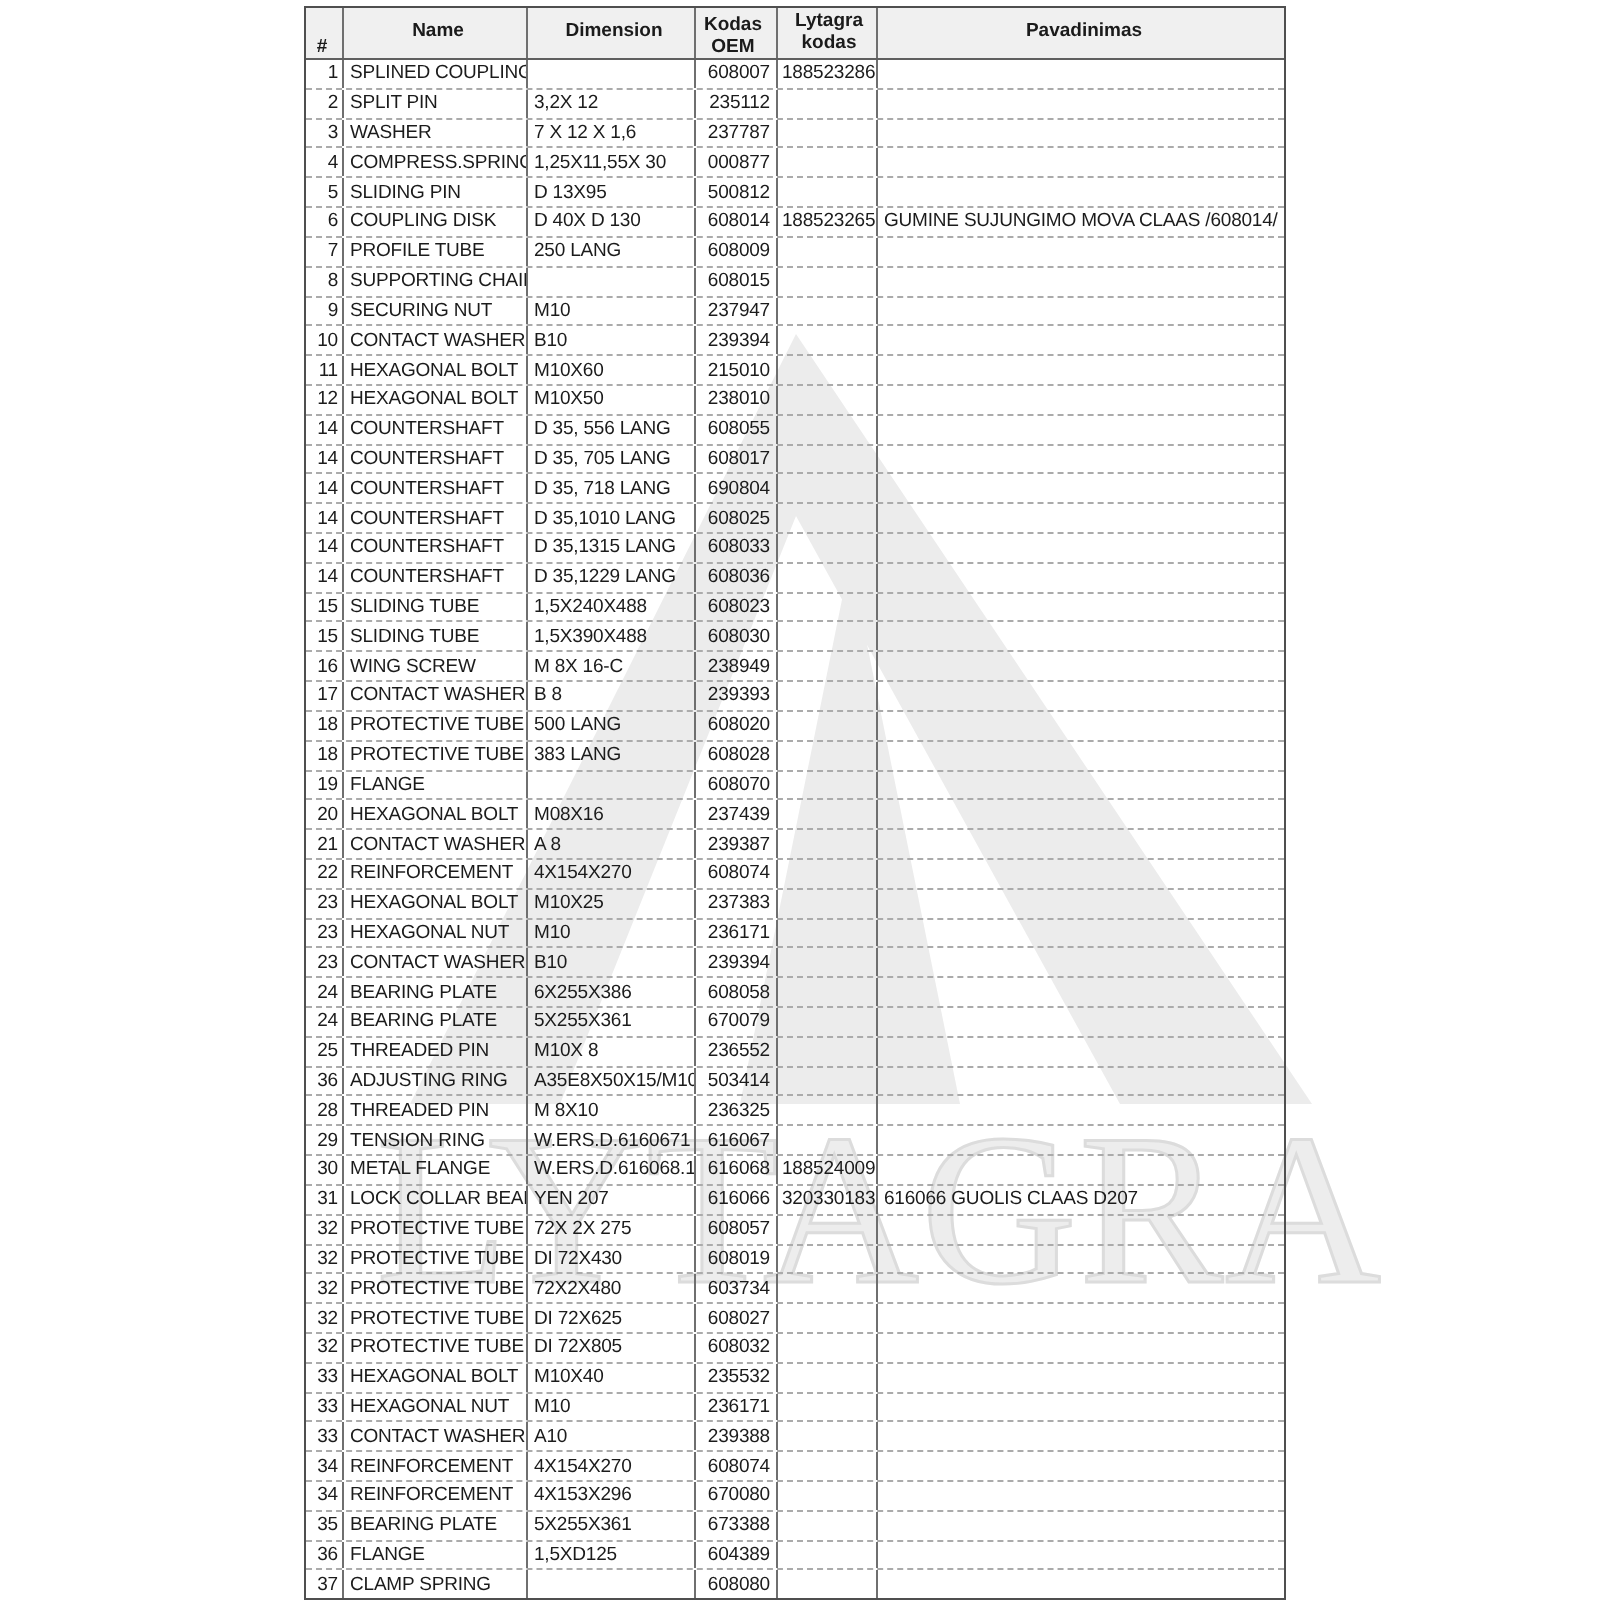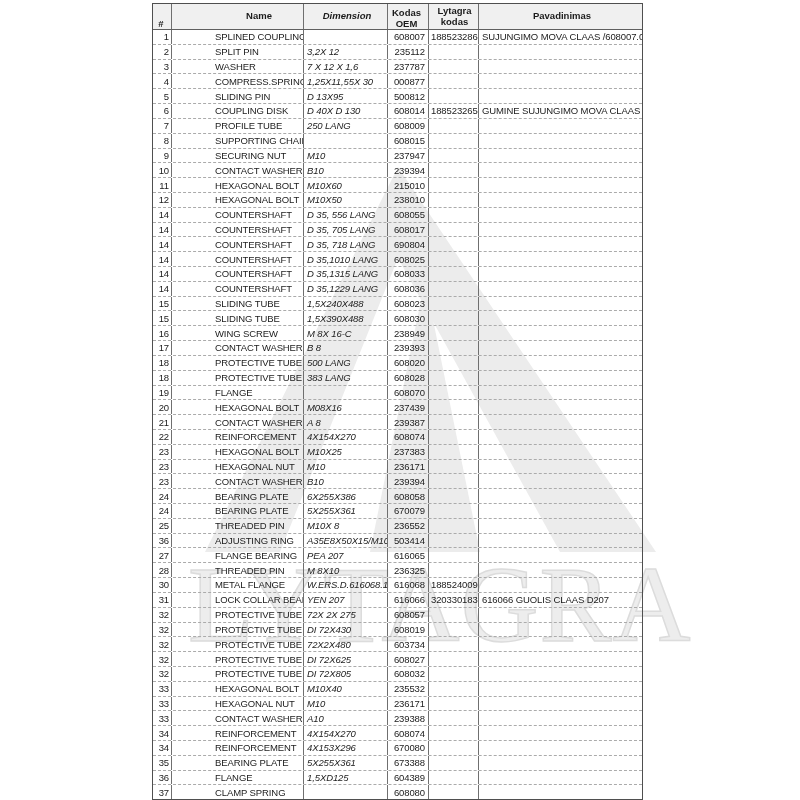--- a/index.html
+++ b/index.html
@@ -28,22 +28,22 @@
   #rows{display:flex;flex-direction:column;flex:1 1 auto;}
   .row{display:flex;flex:1 1 0;border-bottom:1px dashed #ababab;box-sizing:border-box;}
   .row:last-child{border-bottom:none;}
   .cell{
     display:flex;align-items:center;white-space:nowrap;overflow:hidden;
     border-right:1px solid #6f6f6f;box-sizing:border-box;
     background:transparent;letter-spacing:-0.1px;
   }
   
   .c0{flex:0 0 19px;justify-content:flex-end;padding-right:2px;}
-  .c1{flex:0 0 92px;padding-left:3px;margin-left:40px;}
-  .c2{flex:0 0 84px;padding-left:3px;font-style:italic;}
+  .c1{flex:0 0 92px;padding-left:3px;}
+  .c2{flex:0 0 84px;padding-left:3px;}
   .c3{flex:0 0 41px;justify-content:flex-end;padding-right:3px;}
   .c4{flex:0 0 50px;padding-left:2px;}
   .c5{flex:1 1 auto;padding-left:3px;border-right:none;}
 </style>
 </head>
 <body>
 
 <div id="stage">
 
   <svg id="watermark" width="800" height="800" viewBox="0 0 800 800" aria-hidden="true">
@@ -66,21 +66,20 @@
 kodas</div>
       <div class="hcell c5">Pavadinimas</div>
     </div>
     <div id="rows">
         <div class="row">
           <div class="cell c0">1</div>
           <div class="cell c1">SPLINED COUPLING</div>
           <div class="cell c2"></div>
           <div class="cell c3">608007</div>
           <div class="cell c4">188523286</div>
-          <div class="cell c5">SUJUNGIMO MOVA CLAAS /608007.0</div>
         </div>
         <div class="row">
           <div class="cell c0">2</div>
           <div class="cell c1">SPLIT PIN</div>
           <div class="cell c2">3,2X 12</div>
           <div class="cell c3">235112</div>
           <div class="cell c4"></div>
           <div class="cell c5"></div>
         </div>
         <div class="row">
@@ -341,32 +340,32 @@
         </div>
         <div class="row">
           <div class="cell c0">36</div>
           <div class="cell c1">ADJUSTING RING</div>
           <div class="cell c2">A35E8X50X15/M10</div>
           <div class="cell c3">503414</div>
           <div class="cell c4"></div>
           <div class="cell c5"></div>
         </div>
         <div class="row">
-          <div class="cell c0">27</div>
-          <div class="cell c1">FLANGE BEARING</div>
-          <div class="cell c2">PEA 207</div>
-          <div class="cell c3">616065</div>
-          <div class="cell c4"></div>
-          <div class="cell c5"></div>
-        </div>
-        <div class="row">
           <div class="cell c0">28</div>
           <div class="cell c1">THREADED PIN</div>
           <div class="cell c2">M 8X10</div>
           <div class="cell c3">236325</div>
+          <div class="cell c4"></div>
+          <div class="cell c5"></div>
+        </div>
+        <div class="row">
+          <div class="cell c0">29</div>
+          <div class="cell c1">TENSION RING</div>
+          <div class="cell c2">W.ERS.D.6160671</div>
+          <div class="cell c3">616067</div>
           <div class="cell c4"></div>
           <div class="cell c5"></div>
         </div>
         <div class="row">
           <div class="cell c0">30</div>
           <div class="cell c1">METAL FLANGE</div>
           <div class="cell c2">W.ERS.D.616068.1</div>
           <div class="cell c3">616068</div>
           <div class="cell c4">188524009</div>
         </div>

